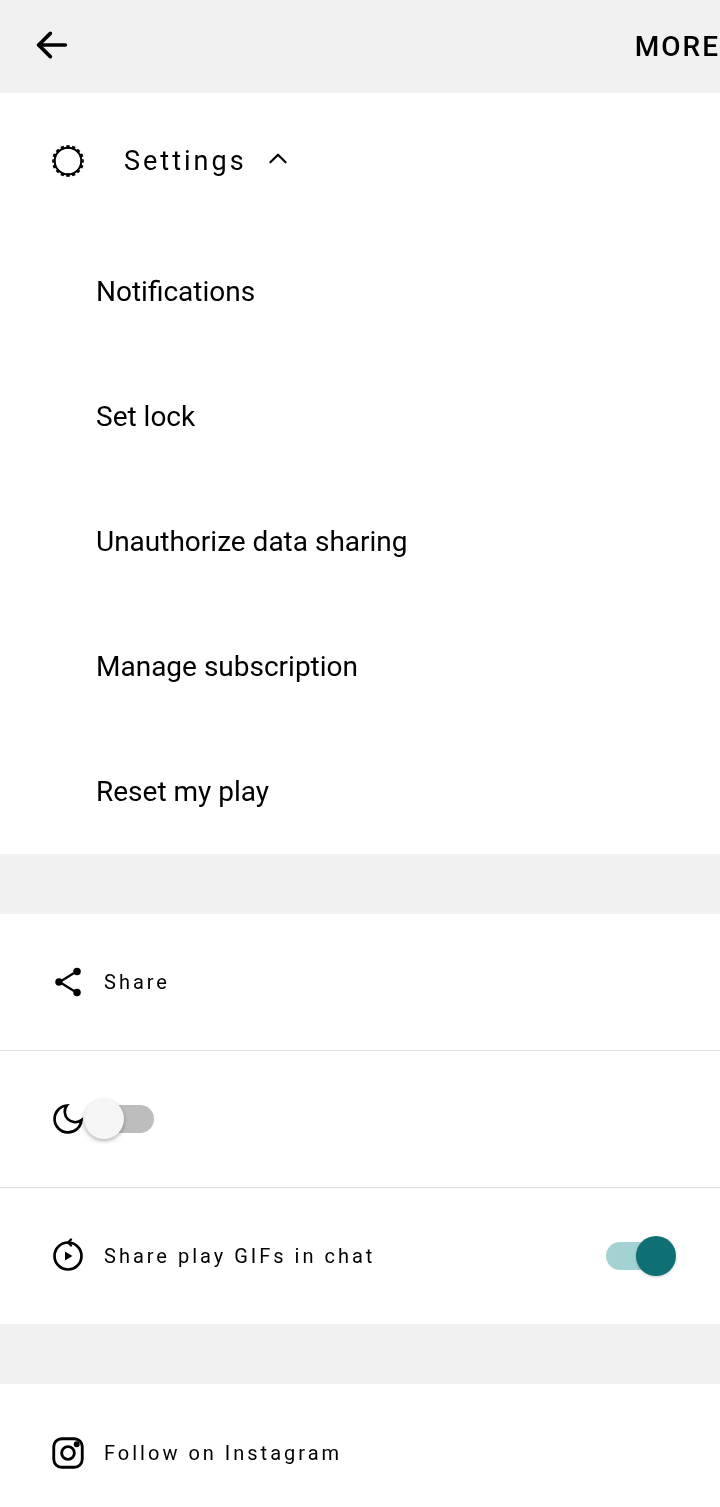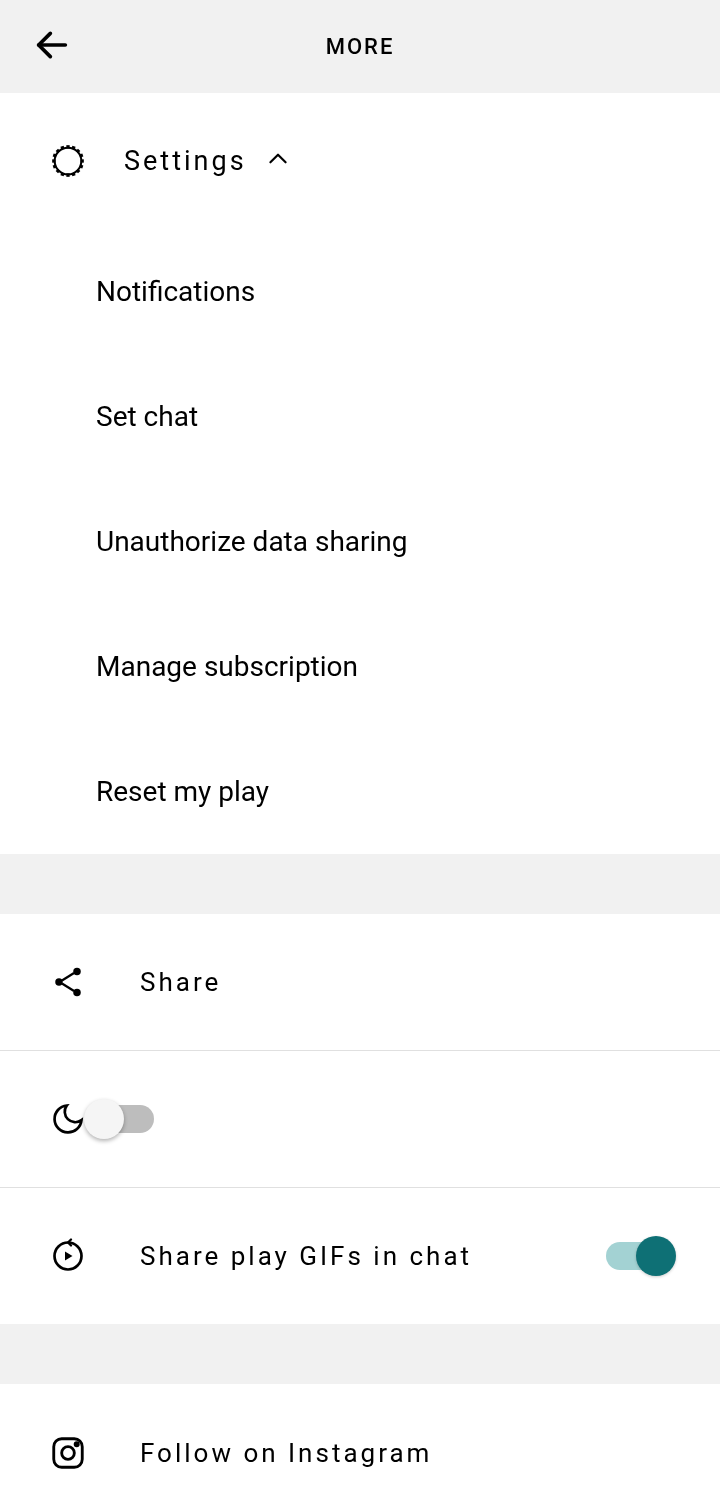--- a/index.html
+++ b/index.html
@@ -22,22 +22,22 @@
     }
     .back-button {
       position: absolute;
       left: 32px;
       top: 50%;
       transform: translateY(-50%);
       cursor: pointer;
     }
     .header-title {
       width: 100%;
-      text-align: center;
-      font-size: 22px;
+      text-align: right;
+      font-size: 28px;
       letter-spacing: 2px;
       font-weight: 500;
     }
     .section-header {
       display: flex;
       align-items: center;
       padding: 48px 0 48px 48px;
       cursor: pointer;
     }
     .section-header-label {
@@ -62,23 +62,23 @@
       background: #e0e0e0;
     }
     .menu-row {
       display: flex;
       align-items: center;
       padding: 50px 48px;
       cursor: pointer;
       background: #fff;
     }
     .menu-row-label {
-      font-size: 26px;
+      font-size: 20px;
       letter-spacing: 3px;
-      margin-left: 52px;
+      margin-left: 16px;
       flex: 1;
     }
     .icon-wrap {
       width: 40px;
       display: flex;
       justify-content: center;
       align-items: center;
     }
     .toggle {
       width: 66px;
@@ -155,21 +155,21 @@
   </div>
   <span class="section-header-label">Settings</span>
   <span class="chevron">
     <svg width="26" height="26" viewBox="0 0 24 24" fill="none" stroke="#000" stroke-width="2" stroke-linecap="round" stroke-linejoin="round">
       <polyline points="5 15 12 8 19 15"></polyline>
     </svg>
   </span>
 </div>
 
 <div class="settings-item">Notifications</div>
-<div class="settings-item">Set chat</div>
+<div class="settings-item">Set lock</div>
 <div class="settings-item">Unauthorize data sharing</div>
 <div class="settings-item">Manage subscription</div>
 <div class="settings-item">Reset my play</div>
 
 <div class="divider-thick"></div>
 
 <div class="menu-row">
   <div class="icon-wrap">
     <svg width="36" height="36" viewBox="0 0 24 24" fill="#000">
       <circle cx="18" cy="5" r="2.5"></circle>

